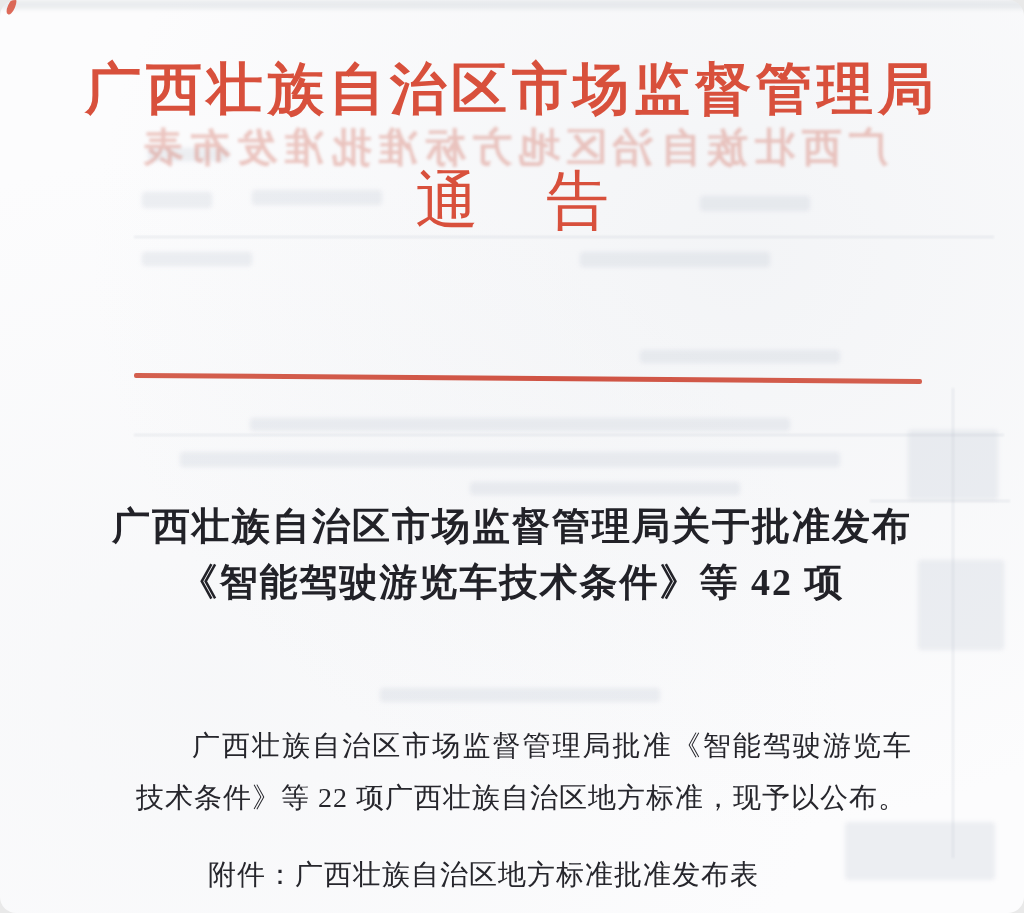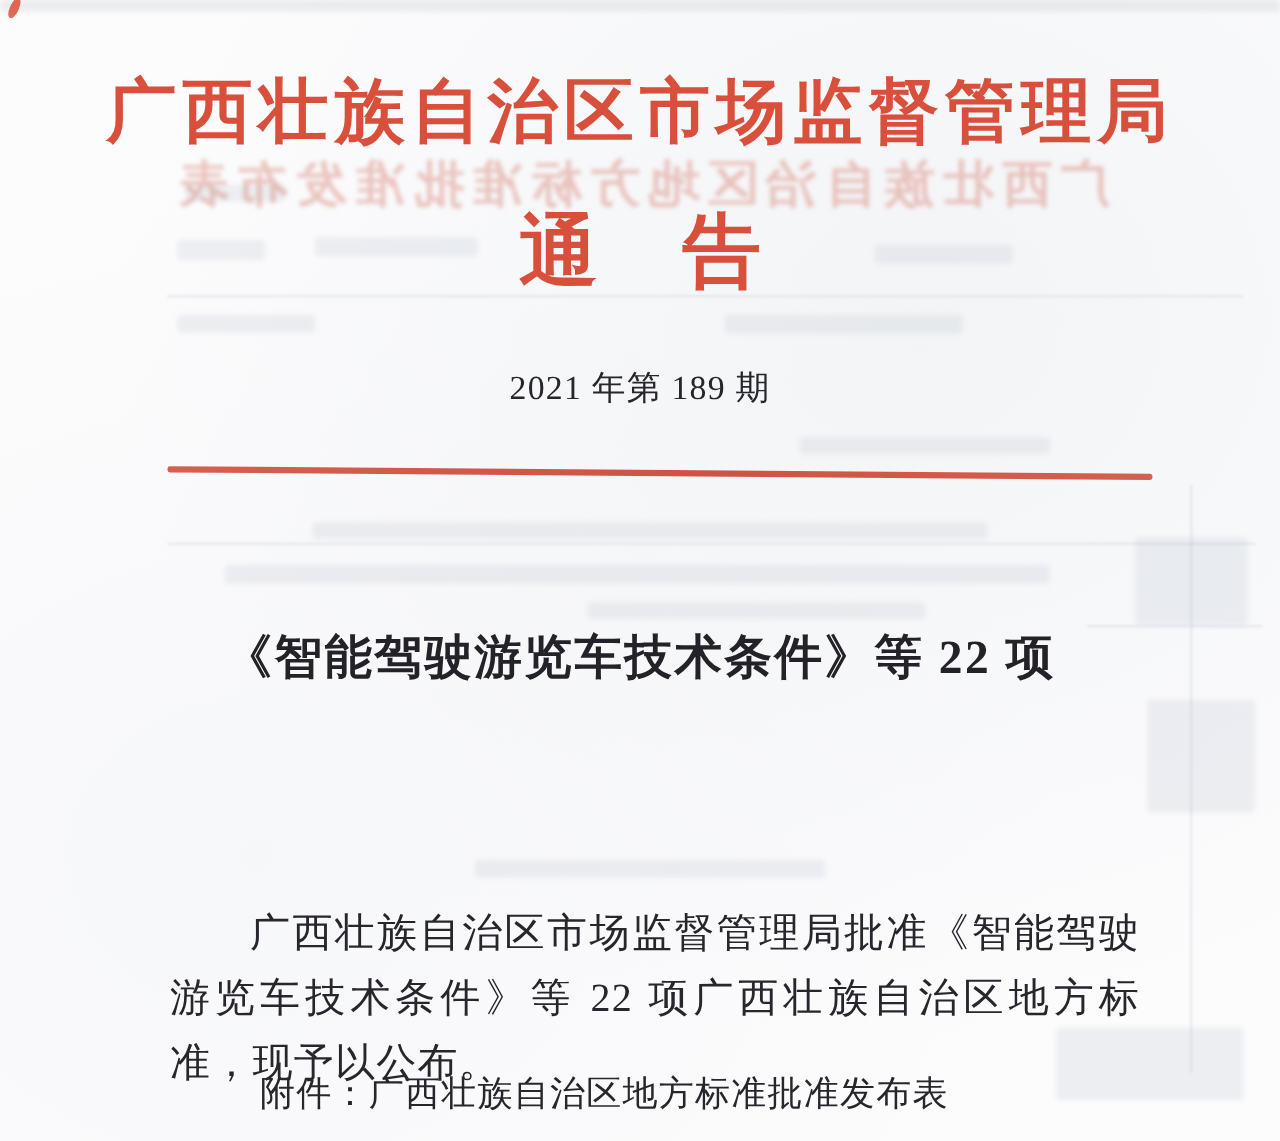--- a/index.html
+++ b/index.html
@@ -14,20 +14,21 @@
     width: 1024px;
     height: 913px;
     margin: 0 auto;
     overflow: hidden;
     background:
       radial-gradient(ellipse at 72% 28%, rgba(222,226,231,0.30), transparent 62%),
       radial-gradient(ellipse at 20% 75%, rgba(228,231,235,0.22), transparent 55%),
       var(--paper);
     font-family: "Liberation Serif", "DejaVu Serif", serif;
     color: var(--ink);
+    border-radius: 16px;
   }
   .top-strip {
     position: absolute; top: 0; left: 0; width: 100%; height: 9px;
     background: rgba(205,210,216,0.38); filter: blur(2px);
   }
   .corner-mark {
     position: absolute; top: -2px; left: 8px; width: 7px; height: 17px;
     background: var(--heading-red); opacity: 0.85;
     transform: rotate(24deg); border-radius: 45%;
   }
@@ -42,21 +43,21 @@
     text-align: center;
     font-size: 40px; font-weight: bold; letter-spacing: 7px;
     color: rgba(213,115,100,0.40);
     transform: scaleX(-1);
     filter: blur(1.6px);
     user-select: none;
   }
   .notice-heading {
     position: absolute; top: 158px; left: 0; width: 100%;
     margin: 0; text-align: center;
-    font-size: 63px; font-weight: bold; word-spacing: 52px;
+    font-size: 63px; font-weight: normal; word-spacing: 52px;
     color: var(--heading-red);
   }
   .issue-line {
     position: absolute; top: 292px; left: 0; width: 100%;
     text-align: center; font-size: 27px; letter-spacing: 1px;
     color: var(--ink);
   }
   .red-rule {
     position: absolute; top: 376px; left: 134px;
     width: 788px; height: 5px; border: none; margin: 0;
@@ -65,21 +66,21 @@
     border-radius: 2px;
   }
   .main-title {
     position: absolute; top: 498px; left: 0; width: 100%;
     text-align: center; font-weight: bold;
     font-size: 38px; line-height: 56px; letter-spacing: 2px;
     color: #222228;
   }
   .body-paragraph {
     position: absolute; top: 720px; left: 136px; width: 776px;
-    margin: 0; font-size: 32px; line-height: 52px;
+    margin: 0; font-size: 28px; line-height: 52px;
     text-indent: 2em; text-align: justify; letter-spacing: 1px;
     color: var(--ink);
   }
   .attachment-line {
     position: absolute; top: 856px; left: 152px; width: 800px;
     margin: 0; font-size: 28px; text-indent: 2em; letter-spacing: 1px;
     color: var(--ink);
   }
   
   .ghost { position: absolute; background: rgba(183,193,204,0.22); filter: blur(2.2px); border-radius: 3px; }
@@ -129,25 +130,25 @@
   <div class="ghost-line gl2"></div>
   <div class="ghost-line gl3"></div>
   <div class="ghost-line glv"></div>
 
   <h1 class="agency-title">广西壮族自治区市场监督管理局</h1>
 
   <div class="mirror-ghost">广西壮族自治区地方标准批准发布表</div>
 
   <h2 class="notice-heading">通 告</h2>
 
-  <div class="issue-line">2021 年第 189 期</div>
 
   <hr class="red-rule">
 
   <div class="main-title">
-    <div>《智能驾驶游览车技术条件》等 22 项</div>
+    <div>广西壮族自治区市场监督管理局关于批准发布</div>
+    <div>《智能驾驶游览车技术条件》等 42 项</div>
   </div>
 
   <p class="body-paragraph">广西壮族自治区市场监督管理局批准《智能驾驶游览车技术条件》等 22 项广西壮族自治区地方标准，现予以公布。</p>
 
   <p class="attachment-line">附件：广西壮族自治区地方标准批准发布表</p>
 
 </div>
 
 </body></html>

